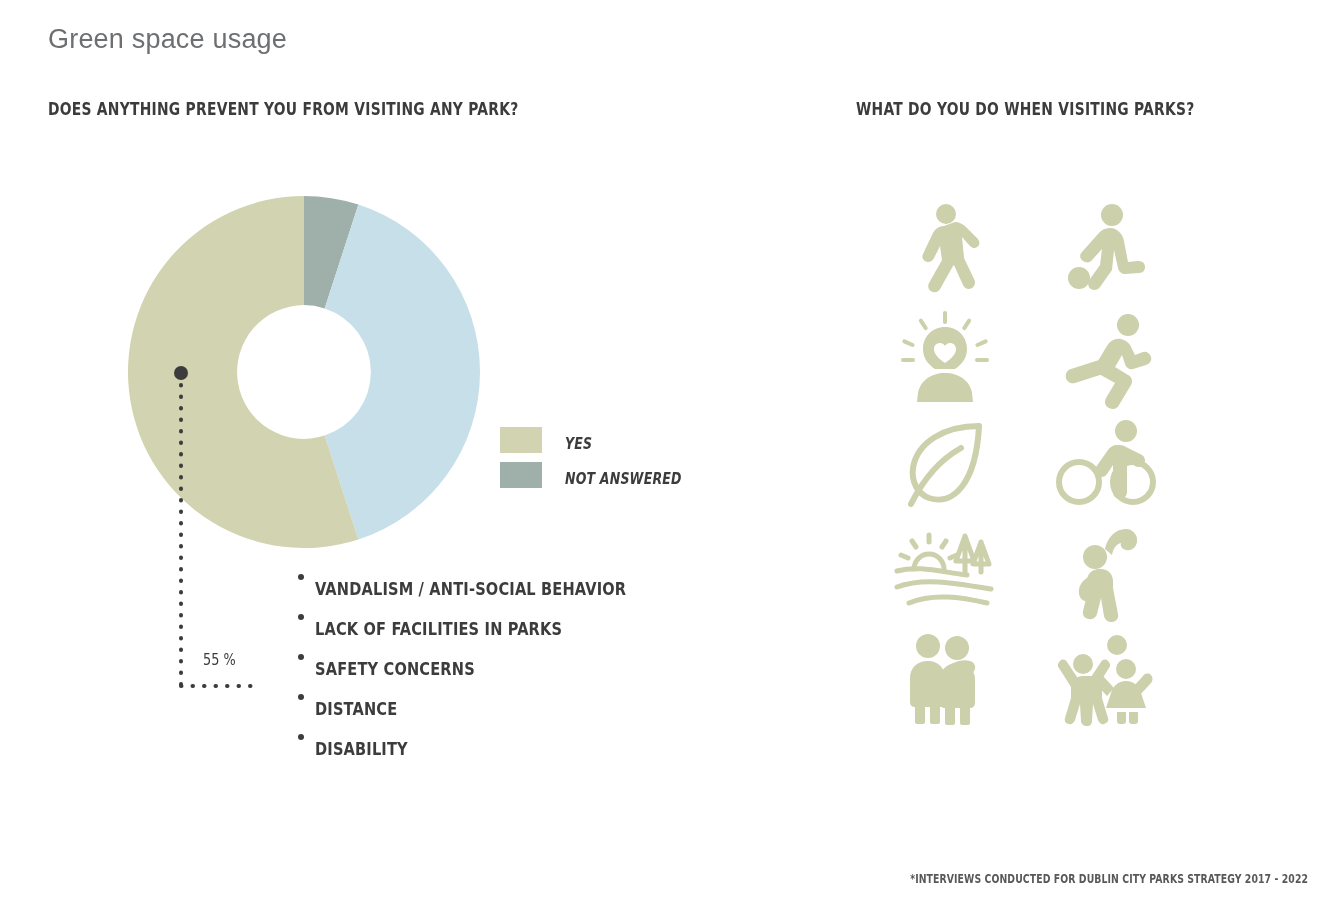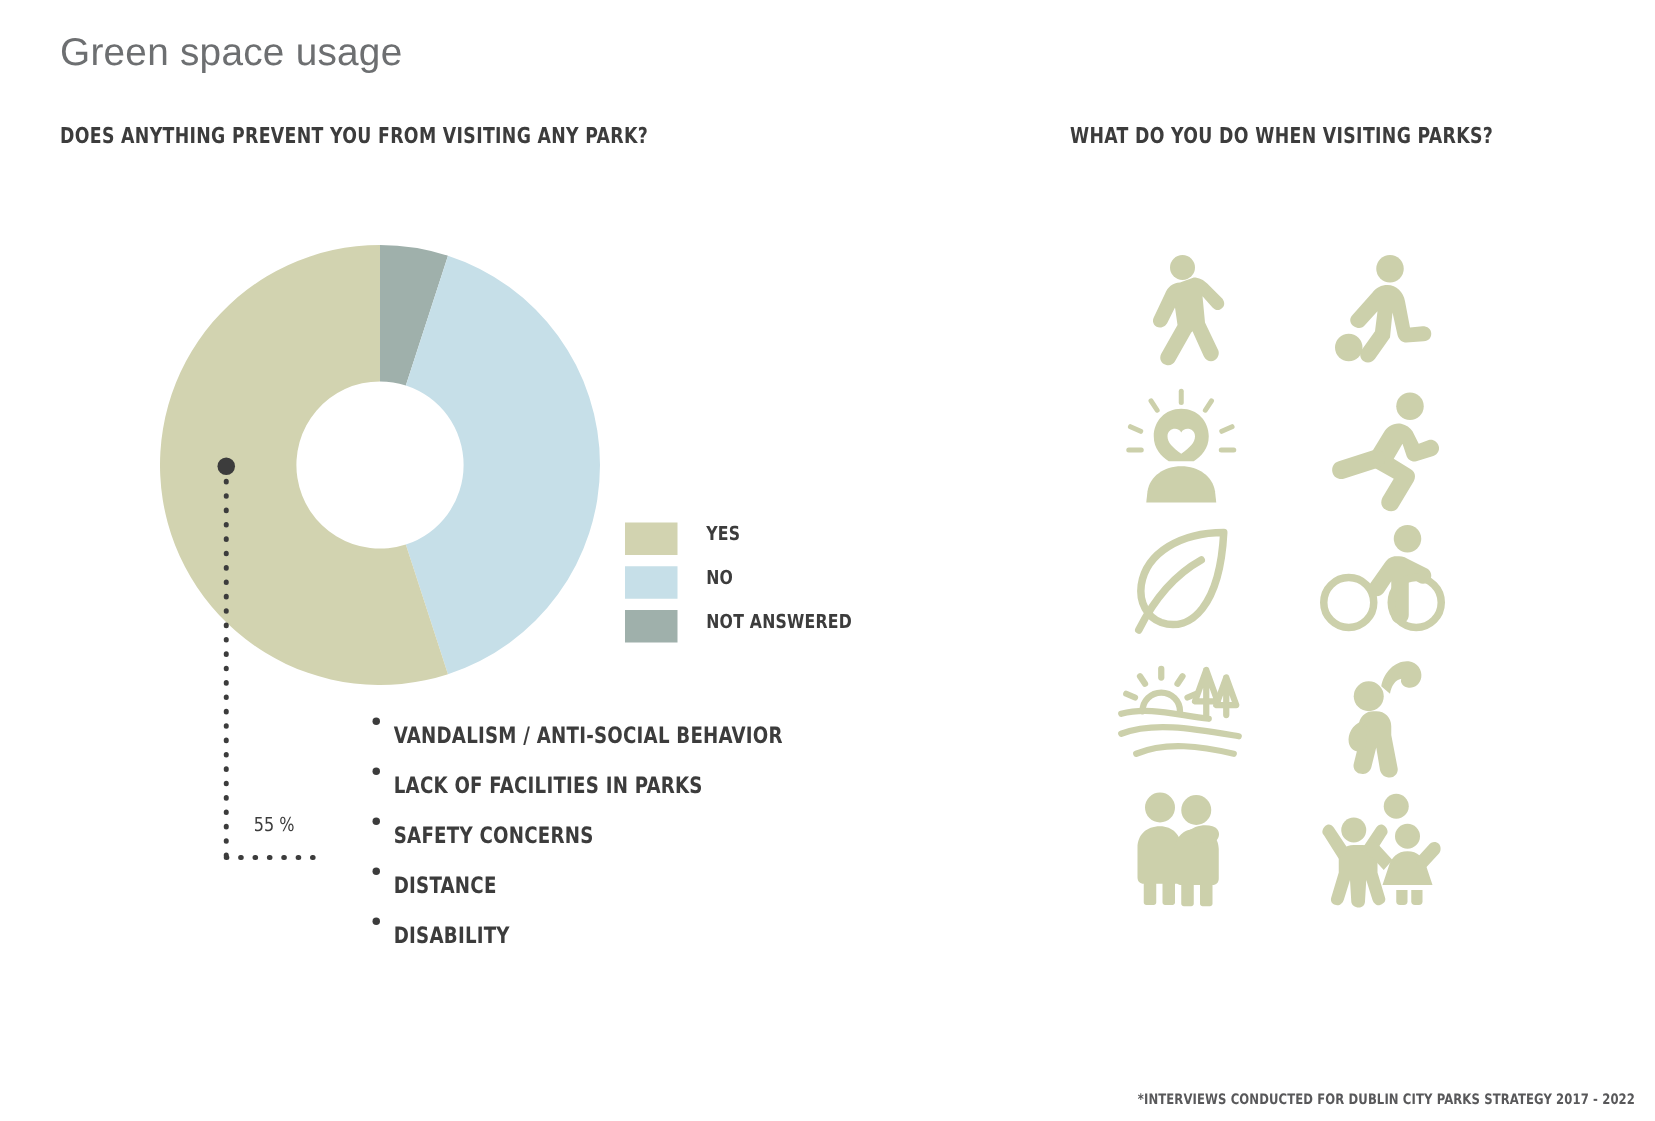--- a/index.html
+++ b/index.html
@@ -13,21 +13,21 @@
     position: relative;
     font-family: "Liberation Sans", sans-serif;
     overflow: hidden;
   }
 
   
   .page-title {
     position: absolute;
     left: 48px;
     top: 24px;
-    font-size: 31px;
+    font-size: 27px;
     font-weight: 400;
     color: #6d6f71;
     letter-spacing: 0.2px;
   }
   .section-head {
     position: absolute;
     font-family: "DejaVu Sans Condensed", "Liberation Sans Narrow", "Liberation Sans", sans-serif;
     font-weight: bold;
     font-size: 17.5px;
     color: #3c3c3c;
@@ -72,22 +72,23 @@
   }
 
   
   #legend {
     position: absolute;
     left: 500px;
     top: 418px;
   }
   .legend-row {
     display: flex;
-    align-items: flex-start;
+    align-items: flex-end;
     height: 35px;
+    font-style: italic;
   }
   .legend-swatch {
     width: 42px;
     height: 26px;
     flex: 0 0 auto;
   }
   .legend-label {
     margin-left: 23px;
     font-family: "DejaVu Sans Condensed", "Liberation Sans Narrow", "Liberation Sans", sans-serif;
     font-weight: bold;
@@ -194,24 +195,20 @@
   <line x1="31" y1="331" x2="104" y2="331" stroke="#3c3c3c" stroke-width="4" stroke-linecap="round" stroke-dasharray="0.5 11"></line>
 </svg>
 <div id="callout-value">55 %</div>
 
 <div id="legend">
   <div class="legend-row">
     <span class="legend-swatch" style="background: rgb(210, 211, 176);"></span>
     <span class="legend-label">YES</span>
   </div>
   <div class="legend-row">
-    <span class="legend-swatch" style="background: rgb(198, 223, 232);"></span>
-    <span class="legend-label">NO</span>
-  </div>
-  <div class="legend-row">
     <span class="legend-swatch" style="background: rgb(159, 176, 171);"></span>
     <span class="legend-label">NOT ANSWERED</span>
   </div>
 </div>
 
 <div id="reasons">
     <div class="reason-row">
       <span class="reason-dot"></span>
       <span class="reason-text">VANDALISM / ANTI-SOCIAL BEHAVIOR</span>
     </div>

